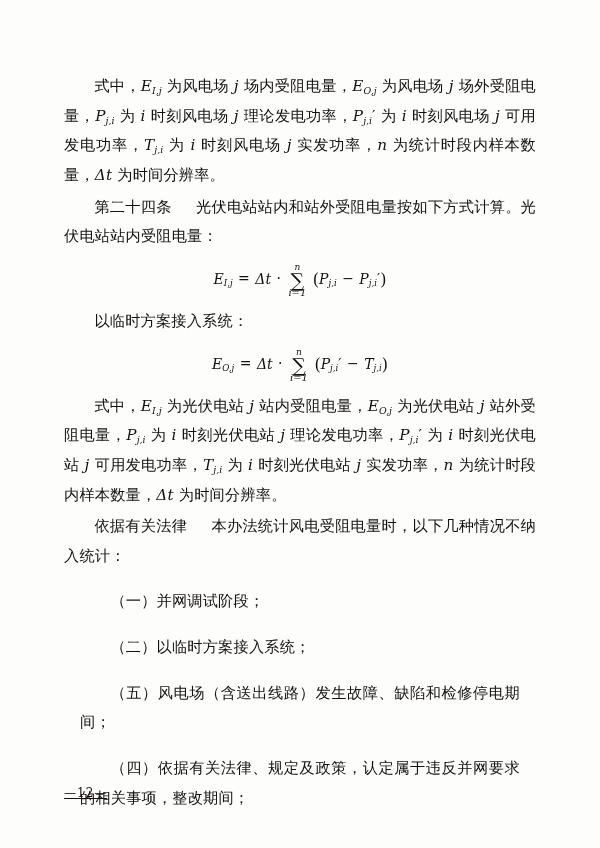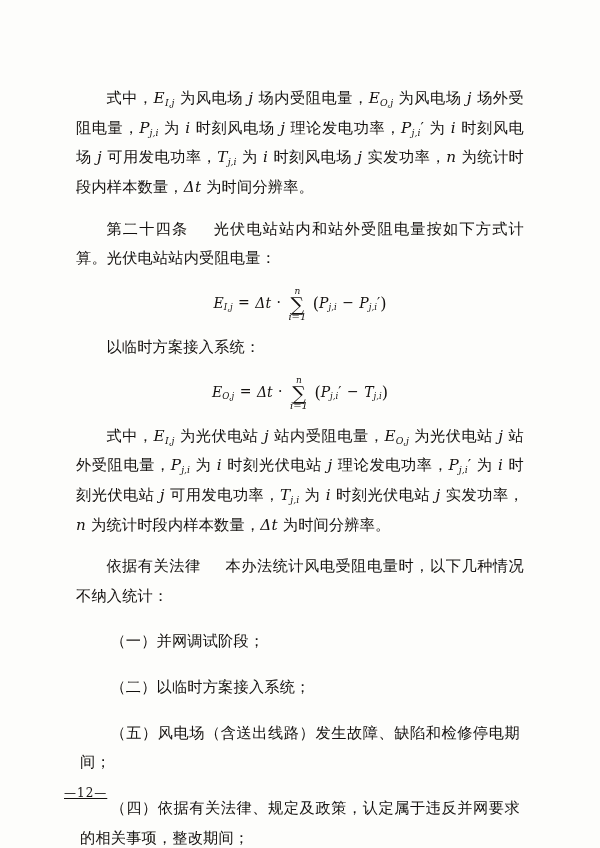--- a/index.html
+++ b/index.html
@@ -22,21 +22,21 @@
     box-sizing: border-box;
     padding: 72px 64px 40px 64px;
   }
   .doc-body {
     font-size: 15.2px;
     line-height: 1.95;
     text-align: justify;
     color: #14110f;
   }
   .para {
-    margin: 12px;
+    margin: 0;
     text-indent: 2em;
     letter-spacing: 0.2px;
   }
   .para + .para {
     margin-top: 2px;
   }
   .para-sub {
     margin: 16px;
     text-indent: 2em;
     letter-spacing: 0.2px;

